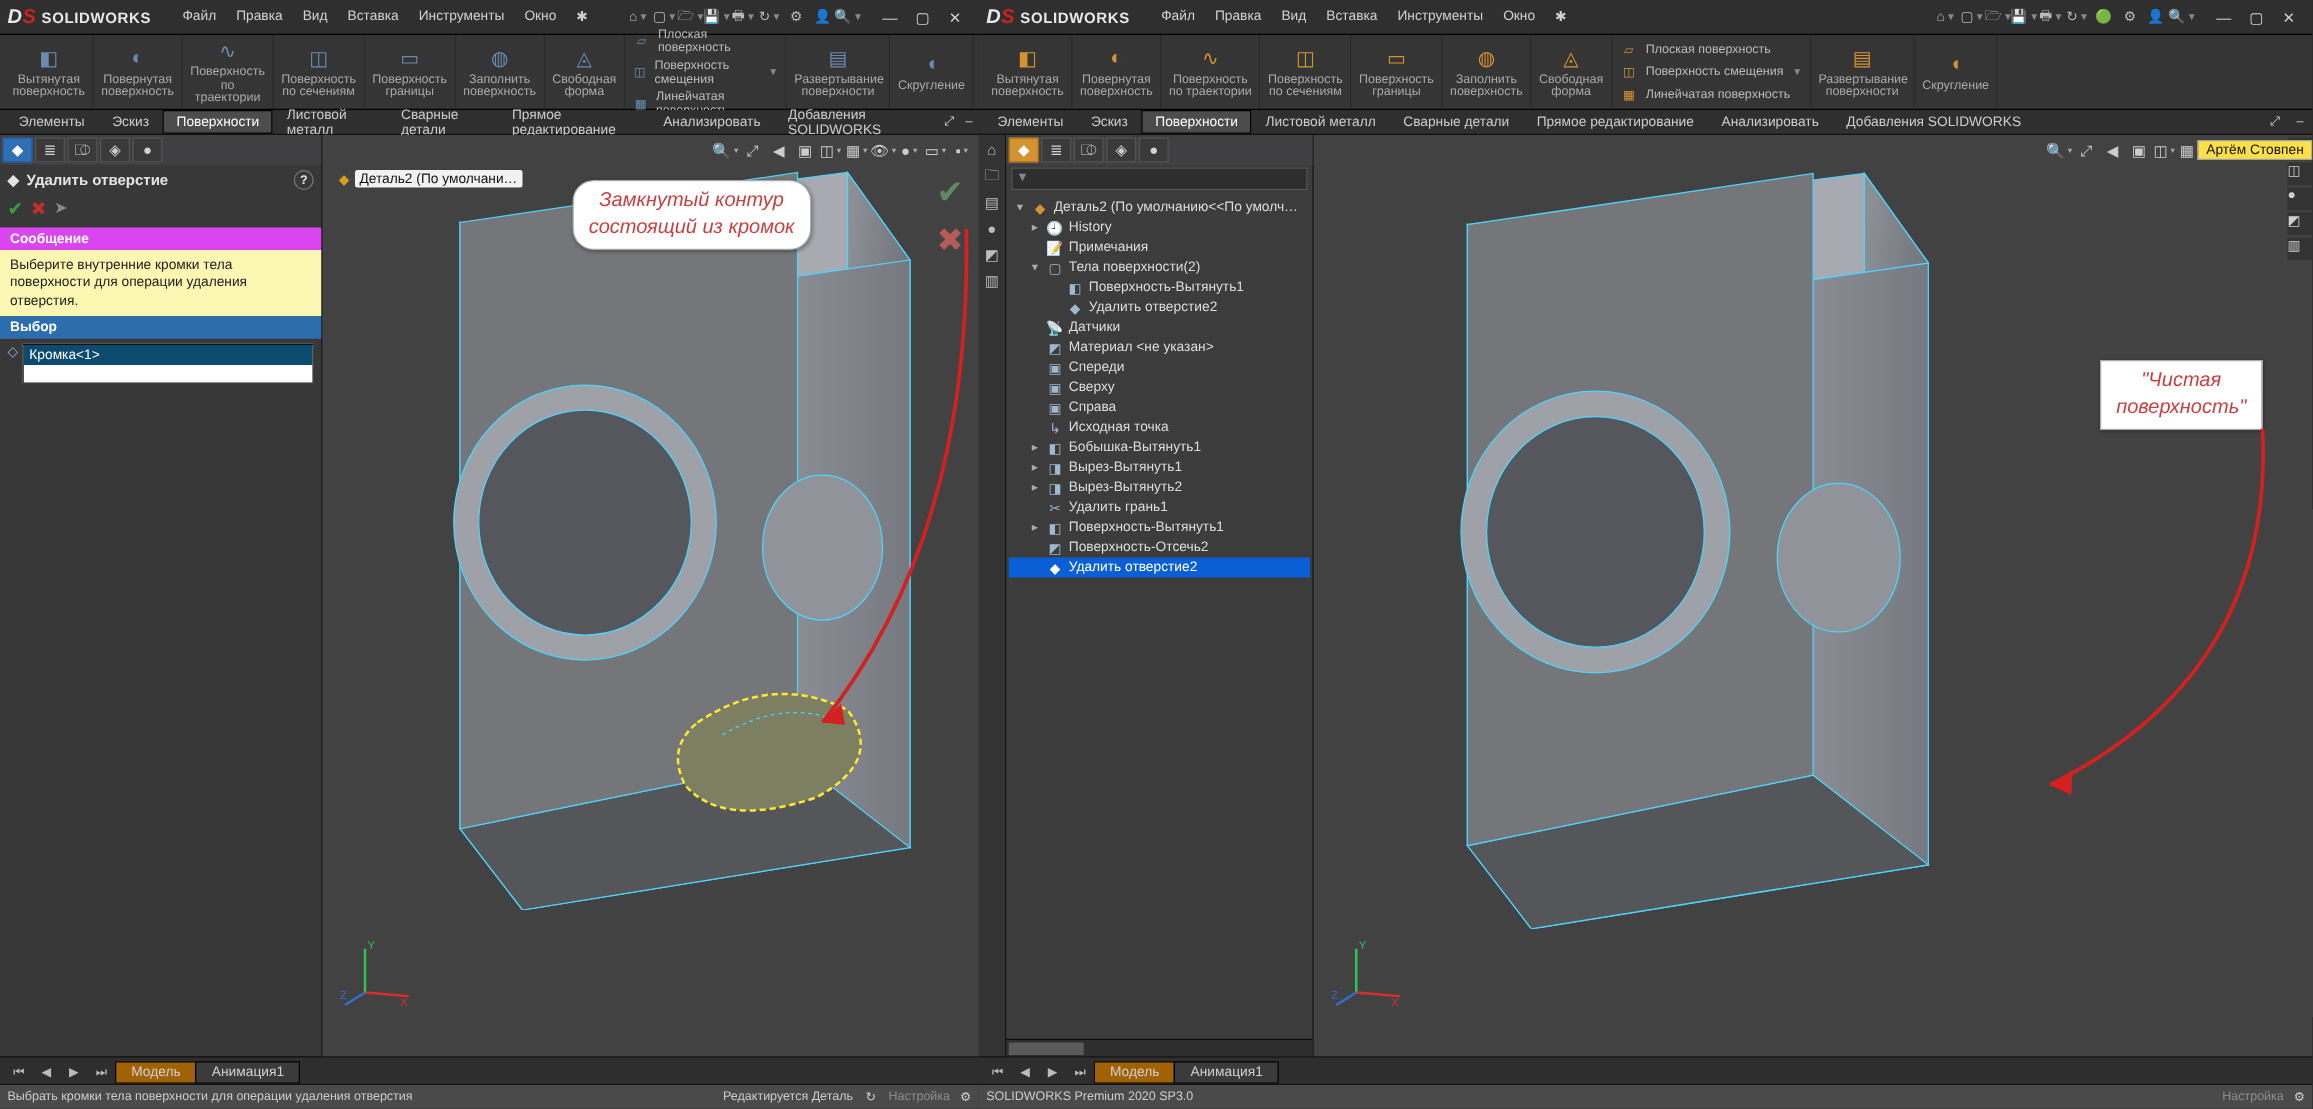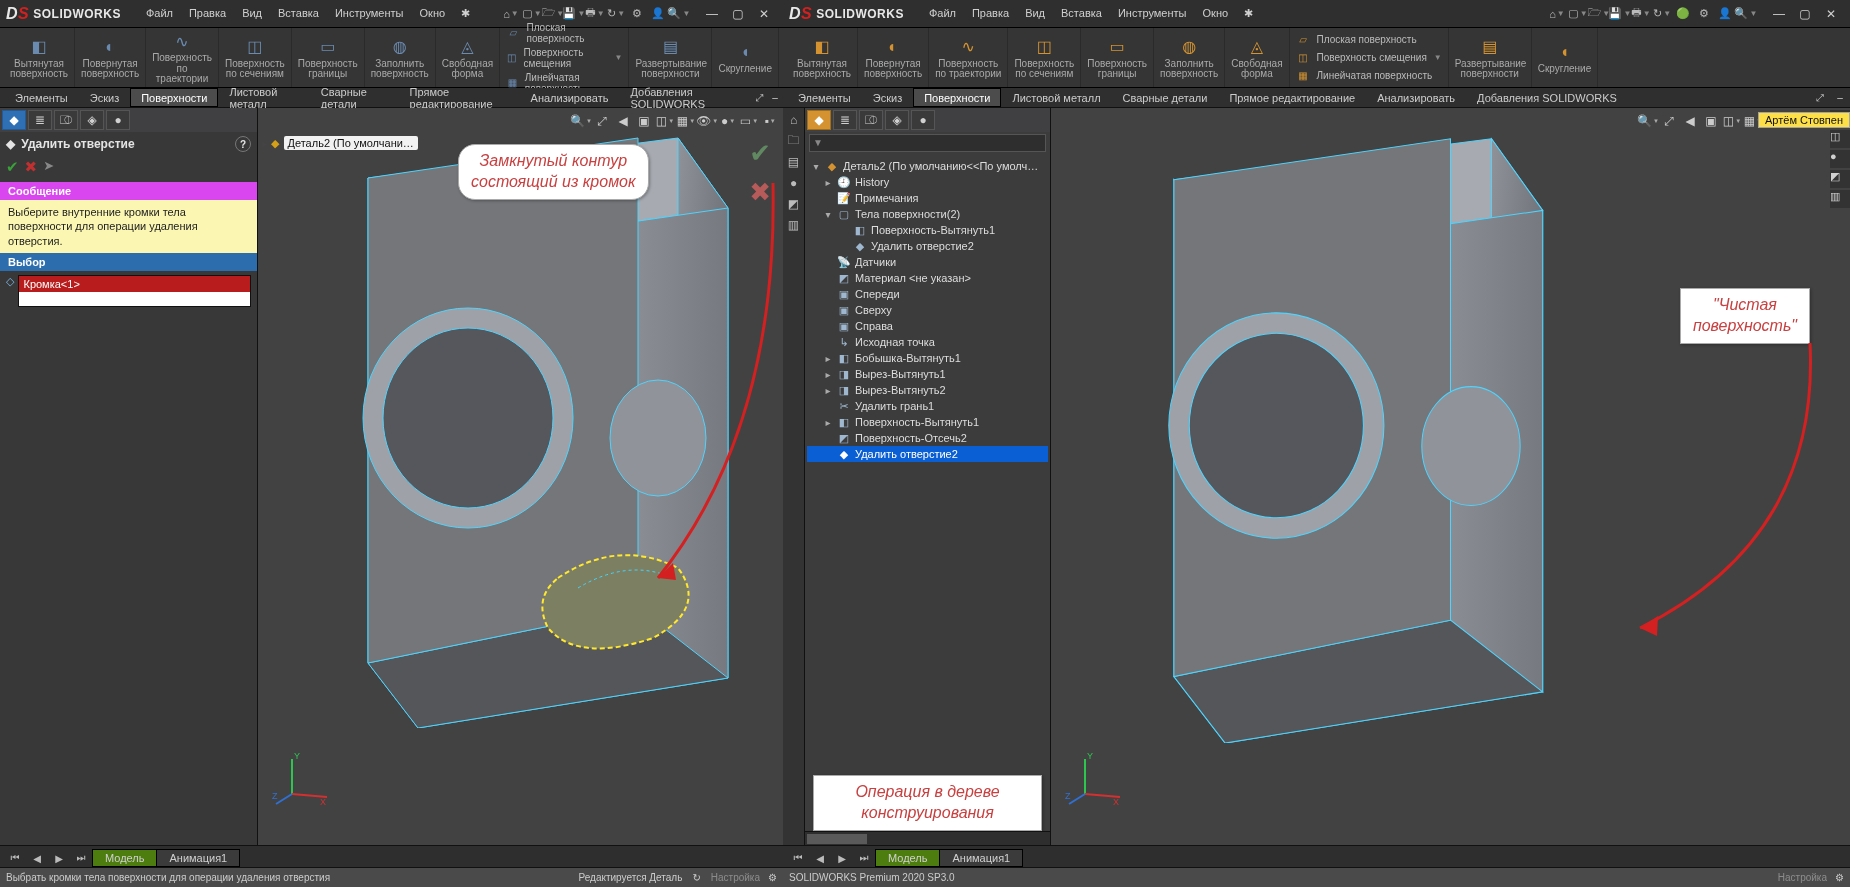--- a/index.html
+++ b/index.html
@@ -49,21 +49,21 @@
   .pmtitle .help { margin-left:auto; width:16px; height:16px; border:1px solid #777; border-radius:8px; display:flex;align-items:center;justify-content:center; font-size:10px;}
   .pmaccept { display:flex; gap:6px; padding:2px 6px 6px;}
   .pmaccept .ok { color:#3aa03a; font-size:15px;}
   .pmaccept .cancel { color:#c03030; font-size:15px;}
   .pmaccept .pin { color:#888; font-size:13px;}
   .pmgroup-hdr { background:#d946ef; color:#fff; padding:3px 8px; font-size:11px; font-weight:600;}
   .pmmsg { background:#fbf7b2; color:#222; padding:5px 8px; font-size:11px; line-height:1.3;}
   .pmselect { padding:4px 6px; }
   .pmselect .selrow { display:flex; align-items:flex-start; gap:4px;}
   .pmselect .selbox { flex:1; border:1px solid #111; background:#fff; color:#000;}
-  .pmselect .selitem { background:#b91c1c; color:#fff; padding:2px 4px; font-size:11px;}
+  .pmselect .selitem { background:#0c4a6e; color:#fff; padding:2px 4px; font-size:11px;}
   .pmselect .selempty { height:14px;}
 
   
   .fmpanel { width:258px; background:#3c3c3c; border-right:1px solid #111; display:flex; flex-direction:column;}
   .fmfilter { padding:2px 4px; }
   .fmfilter input { width:100%; background:#2e2e2e; border:1px solid #555; color:#ccc; padding:2px 18px 2px 4px; font-size:11px;}
   .tree { flex:1; overflow:auto; font-size:11px; color:#ddd; padding:4px 2px;}
   .tree ul { list-style:none; }
   .tree li { padding:1px 0 1px 4px; white-space:nowrap; display:flex; align-items:center; gap:4px;}
   .tree li .exp { width:10px; text-align:center; color:#aaa; font-size:10px;}
@@ -97,21 +97,21 @@
 
   
   .triad { position:absolute; left:14px; bottom:36px; font-size:10px;}
 
   
   .statusbar { height:20px; background:#4a4a4a; border-top:1px solid #111; display:flex; align-items:center; padding:0 6px; font-size:10px; color:#ccc;}
   .statusbar .flex { flex:1;}
   .bottomtabs { height:22px; background:#2e2e2e; border-top:1px solid #111; display:flex; align-items:flex-end; padding:0 4px;}
   .bottomtabs .btabbtn { width:22px; height:18px; display:flex;align-items:center;justify-content:center; color:#bbb; font-size:10px;}
   .bottomtabs .btab { padding:2px 12px; font-size:11px; border:1px solid #000; background:#3b3b3b; margin-right:-1px;}
-  .bottomtabs .btab.active { background:#4d7c0f;}
+  .bottomtabs .btab.active { background:#a16207;}
 
   
   .minitree { position:absolute; left:4px; top:28px; display:flex; align-items:center; gap:4px; color:#111; font-size:11px; background:transparent;}
   .minitree .exp { color:#444; font-size:10px;}
   .minitree .lbl { background:#ffffffee; padding:1px 4px; border-radius:2px;}
 
   .scrollbar-h { height:14px; background:#2e2e2e; border-top:1px solid #111; position:relative;}
   .scrollbar-h .thumb { position:absolute; left:2px; top:2px; height:10px; width:60px; background:#5a5a5a;}
 
   .tooltip-user { position:absolute; right:0; top:4px; background:#fde047; color:#111; border:1px solid #a3a3a3; padding:1px 6px; font-size:11px; z-index:30;}
@@ -581,24 +581,20 @@
               <span>Поверхность-Отсечь2</span>
             </li>
             <li class="indent1 selected">
               <span class="exp"></span>
               <span class="ticon" style="color: rgb(255, 255, 255);">◆</span>
               <span>Удалить отверстие2</span>
             </li>
           </ul>
       </div>
 
-      <div class="callout" style="position:relative; margin:48px 8px 0; ">
-        <div>Операция в дереве</div>
-          <div>конструирования</div>
-      </div>
       <svg style="position:absolute; left:880px; top:555px;" width="60" height="80" class="redarrow">
         <line x1="30" y1="70" x2="30" y2="12" stroke="#d42020" stroke-width="3"></line>
         <polygon points="30,5 22,18 38,18" fill="#d42020"></polygon>
       </svg>
       <div class="scrollbar-h">
           <div class="thumb"></div>
         </div>
     </div>
 
     <div class="vpwrap">

